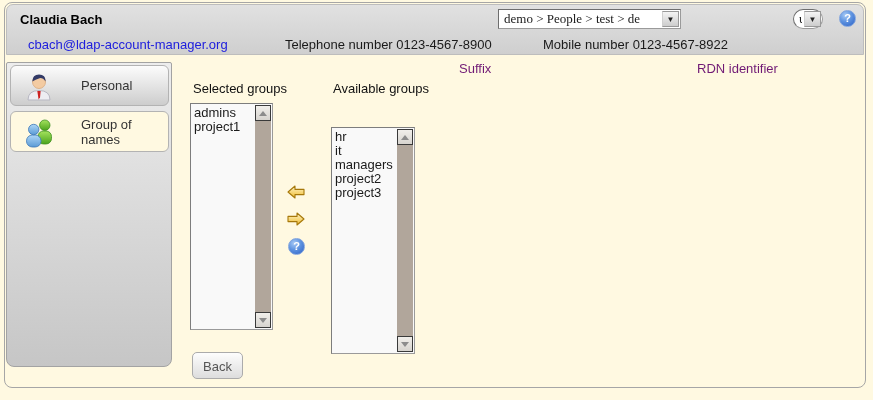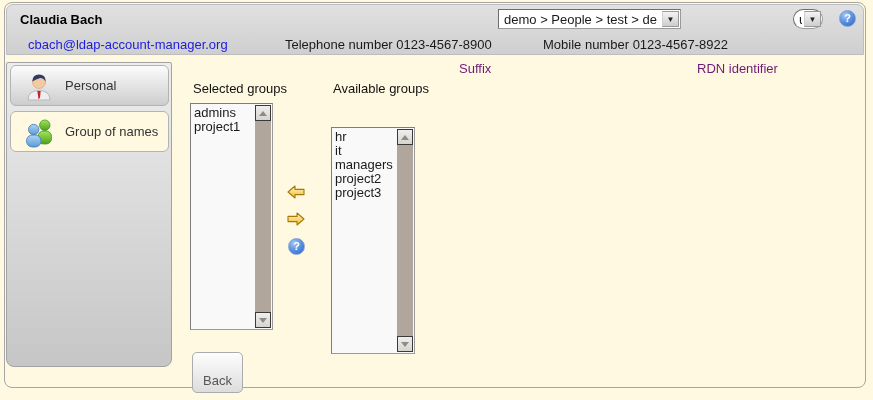--- a/index.html
+++ b/index.html
@@ -36,21 +36,21 @@
 
   
   .sel {
     display: flex; align-items: center;
     background: #FFFFFF;
     border: 1px solid #7a7a7a;
     border-color: #6e6e6e #9a9a9a #9a9a9a #6e6e6e;
     height: 20px; font-size: 13px;
     padding-left: 5px; cursor: pointer;
   }
-  .sel-value { white-space: nowrap; overflow: hidden; flex: 1; }
+  .sel-value { white-space: nowrap; overflow: hidden; flex: 1; font-family: Liberation Serif, serif; }
   .sel-btn {
     width: 17px; height: 16px; margin-left: 2px; margin-right: 1px;
     background: linear-gradient(#F4F4F4, #CDCDCD);
     border: 1px solid #999; border-left-color: #CFCFCF;
     display: flex; align-items: center; justify-content: center;
     font-size: 8px; color: #222; flex: none;
   }
   .suffix-sel { left: 498px; top: 9px; width: 183px; }
   .rdn-sel   { left: 793px; top: 9px; width: 30px; border-radius: 10px; }
   .suffix-lbl { left: 459px; top: 13px; }
@@ -75,21 +75,21 @@
     border-radius: 2px 2px 8px 8px;
   }
   .side-tab {
     position: absolute; left: 3px; width: 159px; height: 41px;
     border: 1px solid #B3B3B3; border-radius: 6px;
     display: flex; align-items: center; cursor: pointer;
   }
   .tab-personal { top: 2px; background: linear-gradient(#FCFCFC, #CDCDCD); }
   .tab-groups   { top: 48px; background: #FFF9E1; }
   .tab-icon { width: 32px; height: 32px; margin-left: 12px; flex: none; }
-  .tab-label { margin-left: 10px; color: #333; }
+  .tab-label { margin-left: 26px; color: #333; }
 
   
   .group-label { top: 81px; color: #111; }
   .listbox {
     top: 103px; height: 227px;
     background: #F9F9F9;
     border: 1px solid #9a9a9a;
     border-color: #7d7d7d #9a9a9a #9a9a9a #7d7d7d;
   }
   .lb1 { left: 190px; width: 83px; }
@@ -113,21 +113,21 @@
   .tri-down { width: 0; height: 0; border-left: 4px solid transparent;
             border-right: 4px solid transparent; border-top: 5px solid #8C8C8C; }
 
   .move-arrow { cursor: pointer; }
   .arr-left  { left: 287px; top: 185px; }
   .arr-right { left: 287px; top: 212px; }
 
   
   .back-btn {
     left: 192px; top: 352px;
-    padding: 20px 10px 4px 10px;
+    padding: 6px 10px 4px 10px;
     background: linear-gradient(#FDFDFD, #DDDDDD);
     border: 1px solid #ABABAB; border-radius: 5px;
     color: #555; font-size: 13px; cursor: pointer;
   }
 </style>
 </head>
 <body>
 
 <div class="abs page-frame"></div>
 

